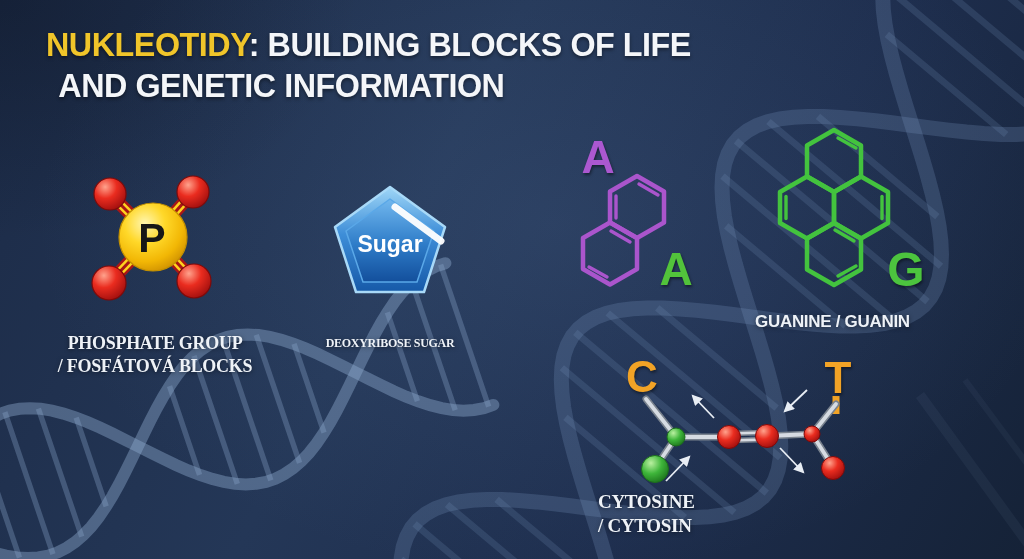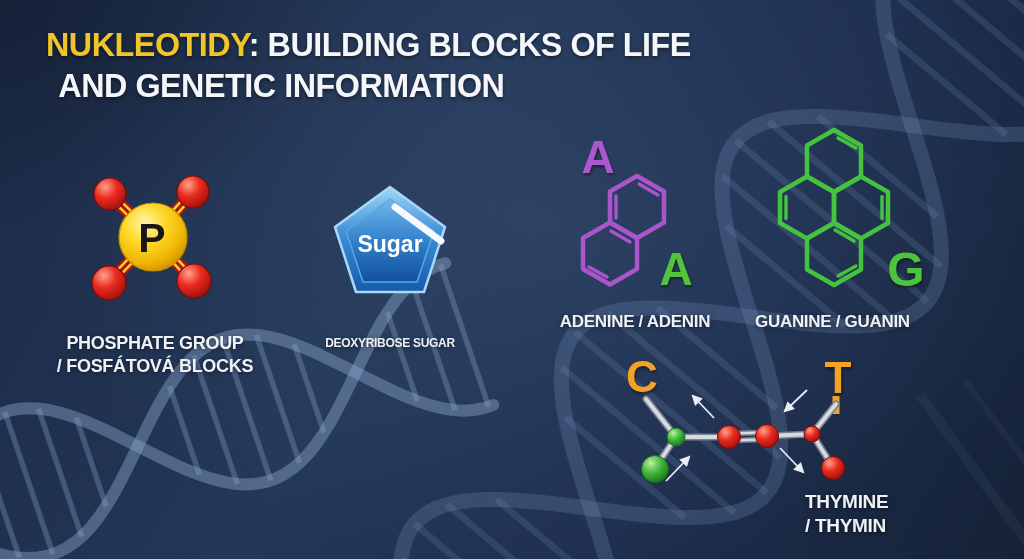--- a/index.html
+++ b/index.html
@@ -27,21 +27,21 @@
           text-shadow:1px 2px 3px rgba(0,0,0,0.45);line-height:1;}
   .letter-a-top{left:570px;top:134px;font-size:46px;color:#ab58d0;}
   .letter-a-bot{left:648px;top:246px;font-size:46px;color:#52c33b;}
   .letter-g{left:878px;top:246px;font-size:48px;color:#4cc43e;}
   .letter-c{left:614px;top:355px;font-size:44px;color:#f2a326;}
   .letter-t{left:810px;top:356px;font-size:44px;color:#f2a326;}
 
   
   .lbl{position:absolute;color:#eef2f7;font-weight:bold;letter-spacing:-0.3px;
        text-shadow:0 1px 4px rgba(0,0,0,0.5);}
-  .lbl div{white-space:nowrap;}
+  .lbl div{white-space:nowrap;font-family:Liberation Serif, serif;}
   .lbl-phosphate{left:35px;top:332px;width:240px;text-align:center;font-size:18px;line-height:23px;}
   .lbl-sugar{left:280px;top:332px;width:220px;text-align:center;font-size:12px;line-height:23px;}
   .lbl-adenine{left:535px;top:312px;width:200px;text-align:center;font-size:17px;}
   .lbl-guanine{left:755px;top:312px;width:190px;text-align:left;font-size:17px;}
   .lbl-cytosine{left:598px;top:490px;width:140px;text-align:left;font-size:19px;line-height:24px;}
   .lbl-thymine{left:805px;top:490px;width:140px;text-align:left;font-size:19px;line-height:24px;}
 
   
   .bondO{stroke:#a81616;stroke-width:13;}
   .bondY{stroke:#ffd21e;stroke-width:8;}
@@ -235,20 +235,19 @@
   <div class="letter letter-c">C</div>
   <div class="letter letter-t">T</div>
 
   <div class="lbl lbl-phosphate">
     <div>PHOSPHATE GROUP</div>
     <div>/ FOSFÁTOVÁ BLOCKS</div>
   </div>
   <div class="lbl lbl-sugar">
     <div>DEOXYRIBOSE SUGAR</div>
   </div>
-  <div class="lbl lbl-adenine">ADENINE / ADENIN</div>
   <div class="lbl lbl-guanine">GUANINE / GUANIN</div>
-  <div class="lbl lbl-thymine">
-    <div>THYMINE</div>
-    <div>/ THYMIN</div>
+  <div class="lbl lbl-cytosine">
+    <div>CYTOSINE</div>
+    <div>/ CYTOSIN</div>
   </div>
 
 </div>
 
 </body></html>

